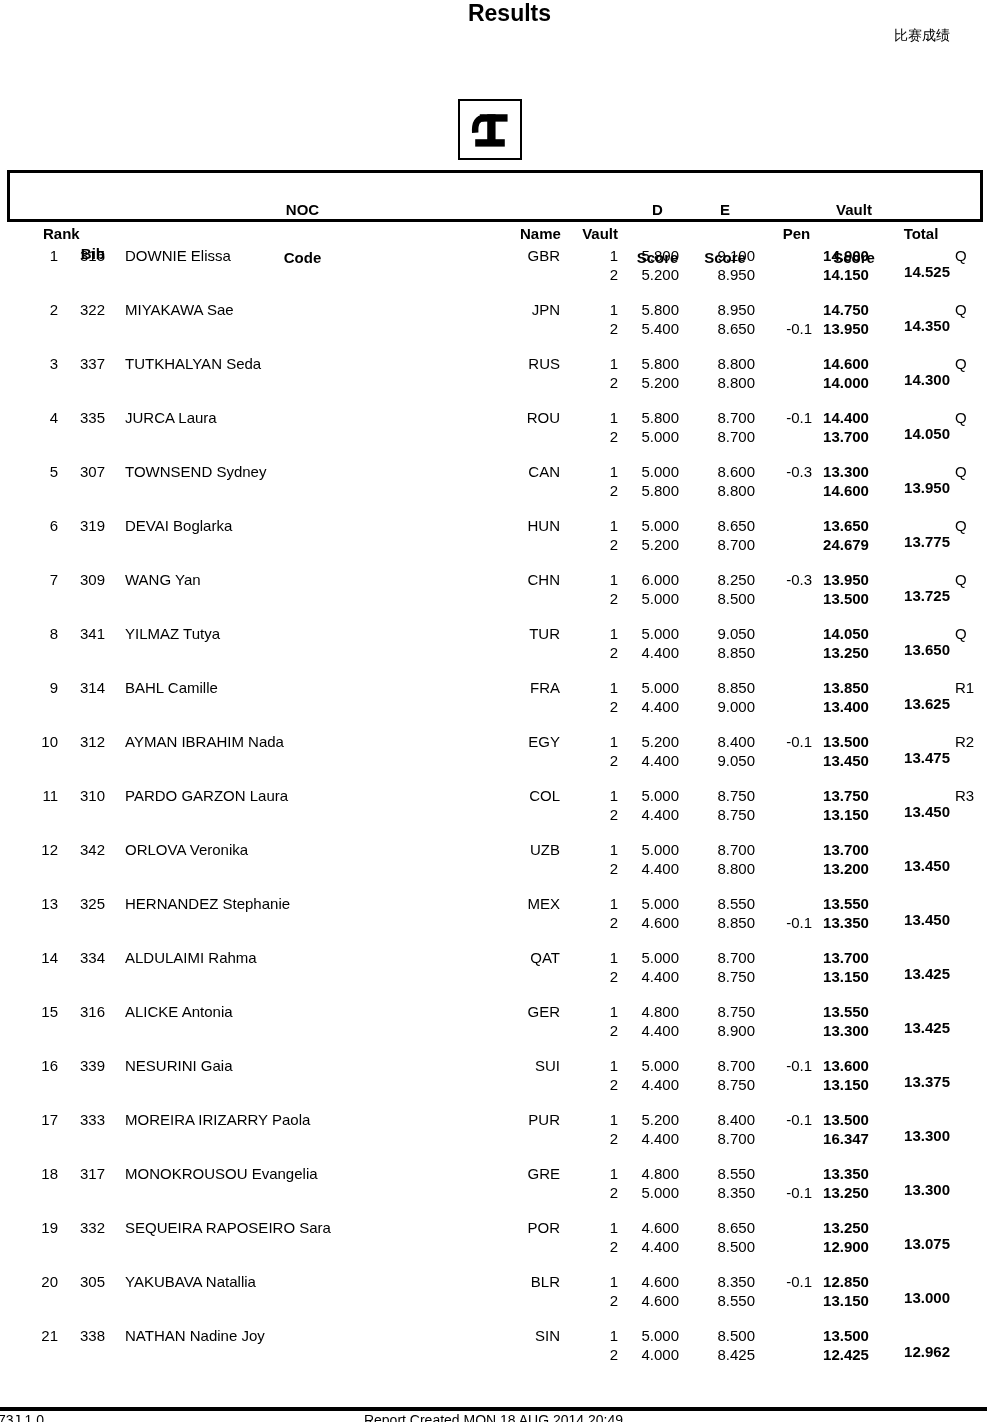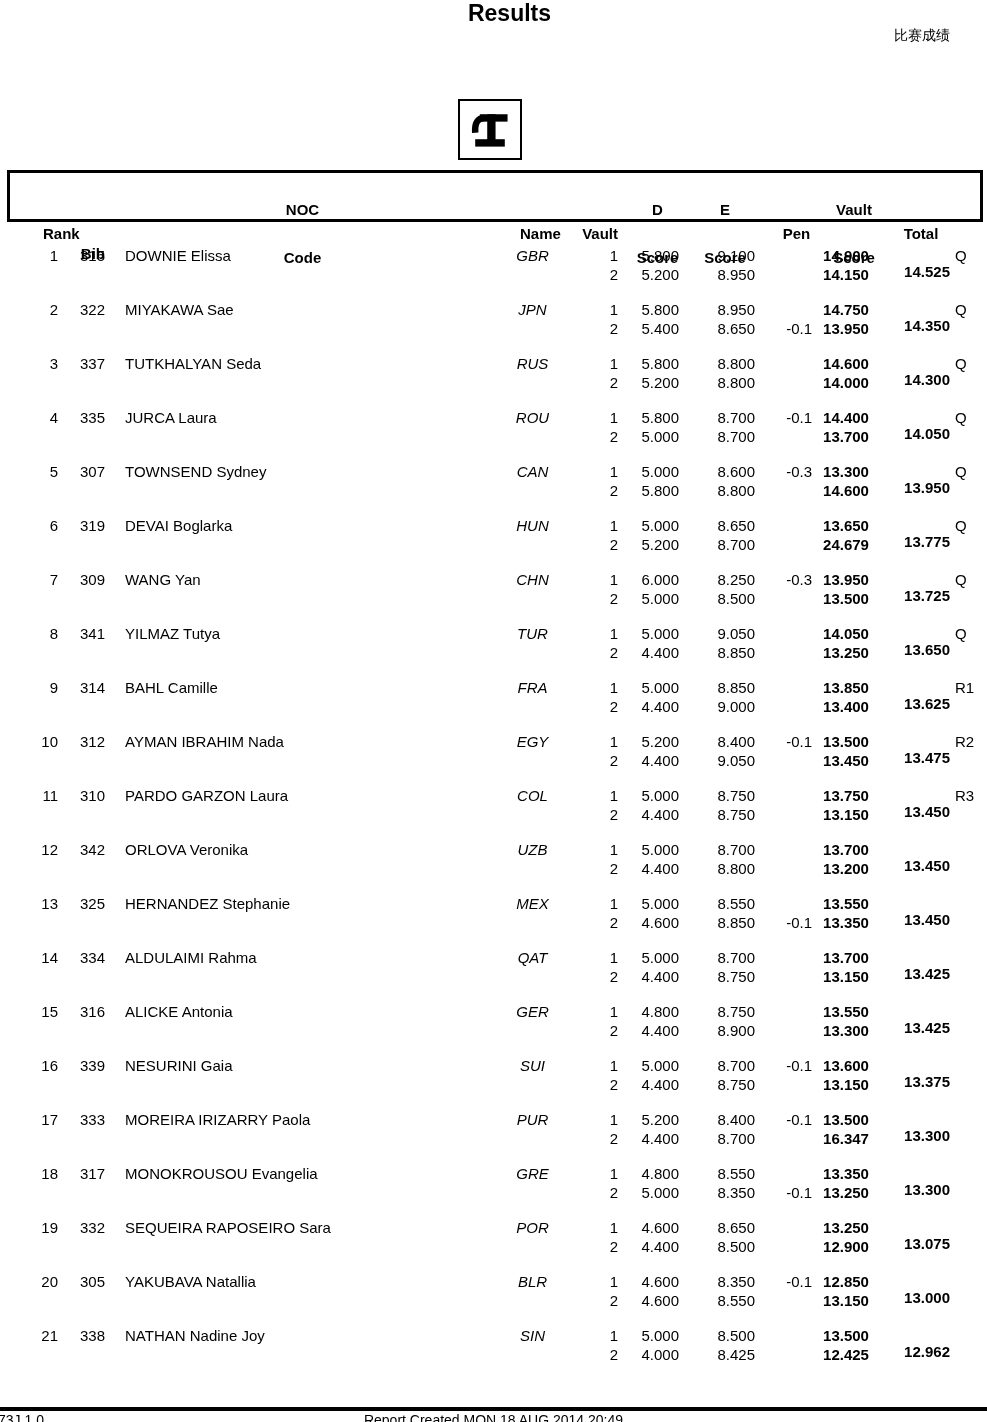--- a/index.html
+++ b/index.html
@@ -47,21 +47,21 @@
   .two-line span{display:block;}
   .rows{position:absolute;left:0;top:231px;width:987px;}
   .row{
     display:grid;grid-template-columns:var(--cols);
     height:27px;align-items:center;font-size:15px;
   }
   .c{white-space:pre;overflow:visible;}
   .c.rank{text-align:right;}
   .c.bib{text-align:right;}
   .c.name{text-align:left;padding-left:20px;}
-  .c.noc{text-align:center;padding-left:5px;font-style:italic;}
+  .c.noc{text-align:right;padding-left:5px;}
   .c.vault{text-align:right;}
   .c.d{text-align:right;}
   .c.e{text-align:right;}
   .c.pen{text-align:right;}
   .c.vscore{text-align:center;font-weight:bold;}
   .c.total{text-align:right;font-weight:bold;margin-top:32px;}
   .c.flag{text-align:left;padding-left:5px;}
   .footer-line{
     position:absolute;left:0;top:1407px;width:987px;height:4px;background:#000;
   }

